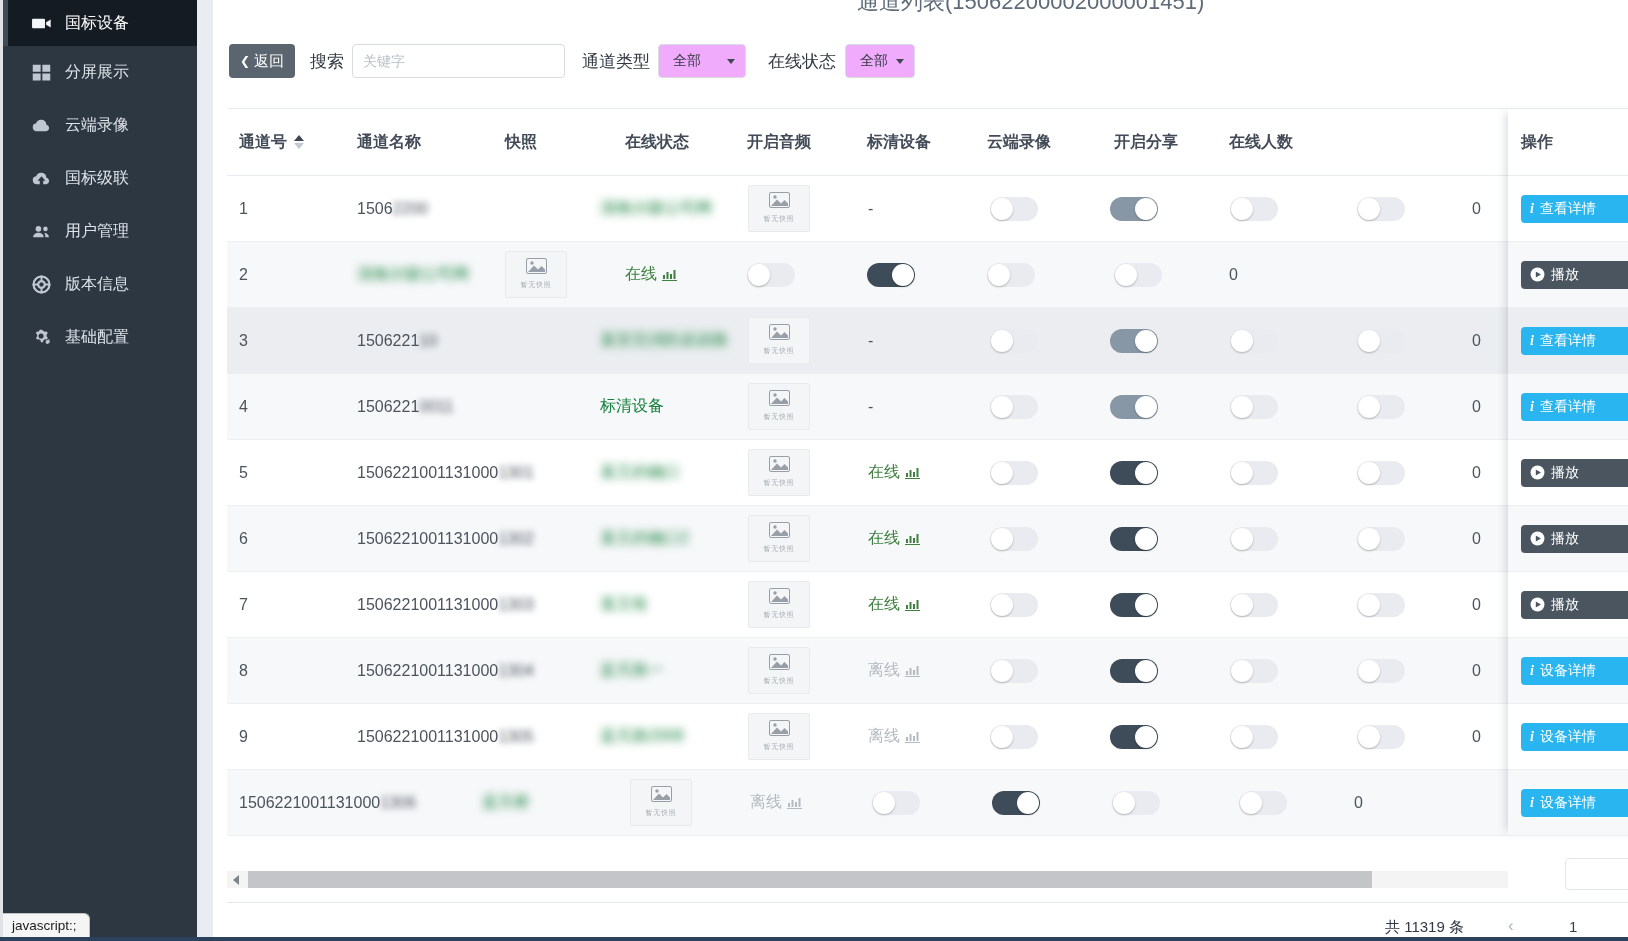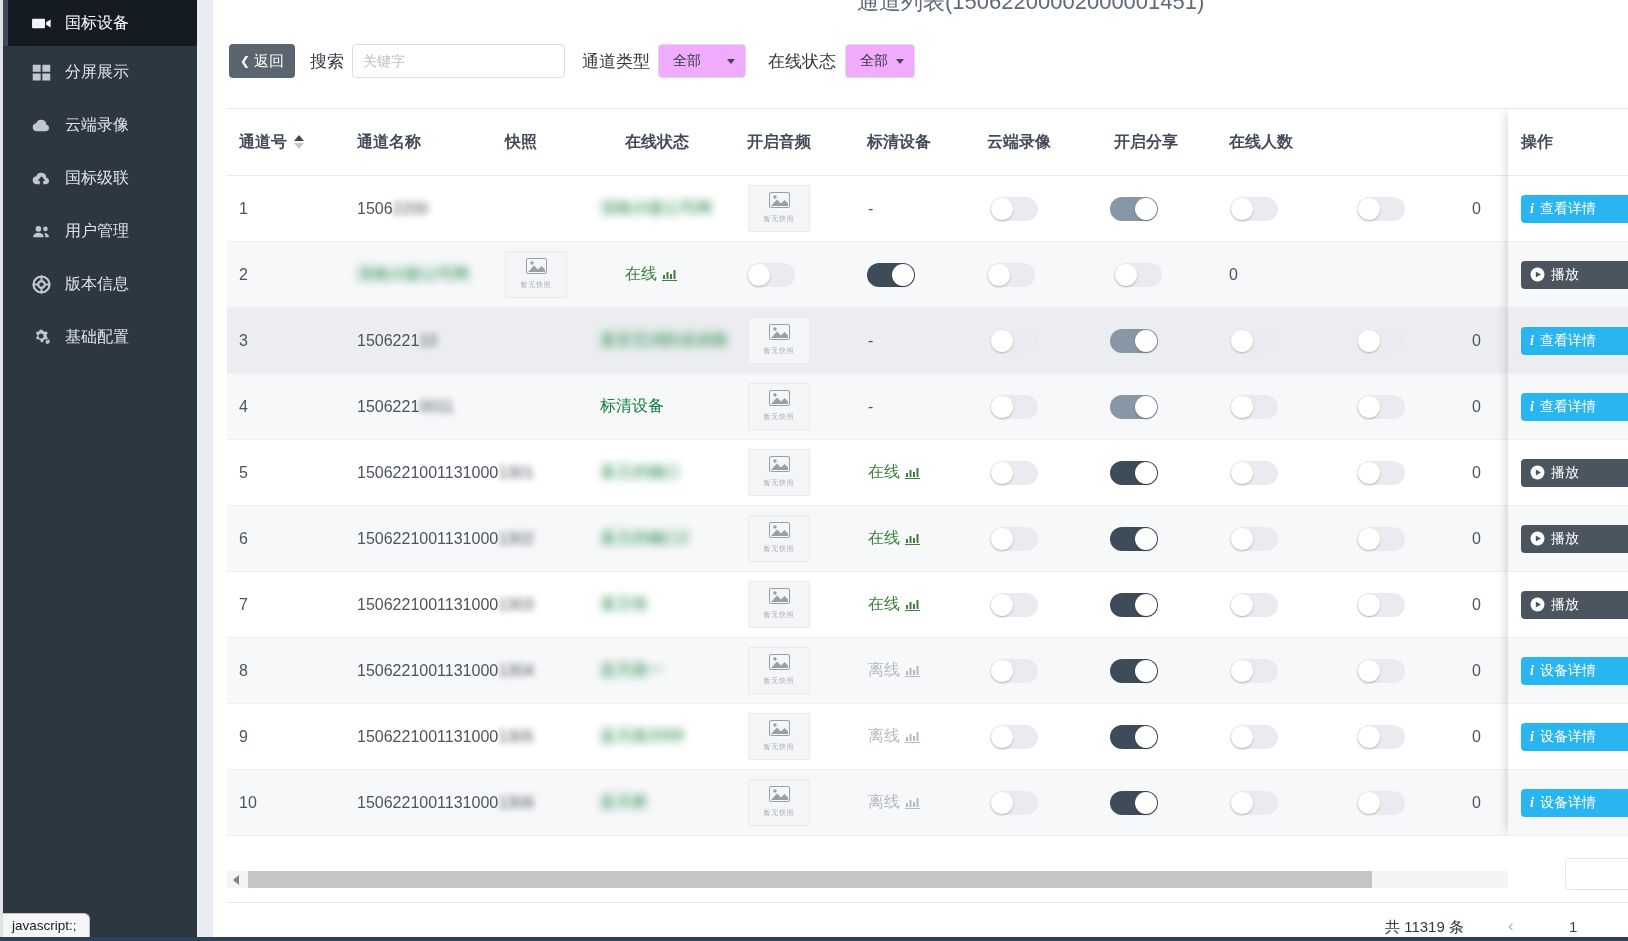--- a/index.html
+++ b/index.html
@@ -708,21 +708,20 @@
             </div>
           </div>
           <div class="td" style="width:115px">
             <div class="toggle off">
               <div class="knob"></div>
             </div>
           </div>
           <div class="td" style="width:100px">0</div>
         </div>
         <div class="tr stripe">
-          <div class="td" style="width:118px">10</div>
           <div class="td" style="width:243px">
             <span>1506221001131000</span>
             <span class="blur">1306</span>
           </div>
           <div class="td" style="width:148px">
             <a class="link blur-name">蓝天桥</a>
           </div>
           <div class="td" style="width:120px">
             <div class="snap">
               <span><svg width="21" height="16" viewBox="0 0 21 16">

